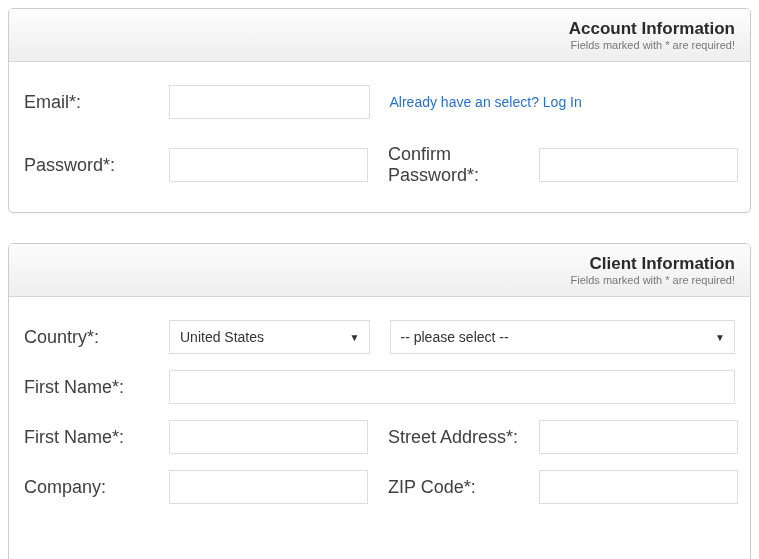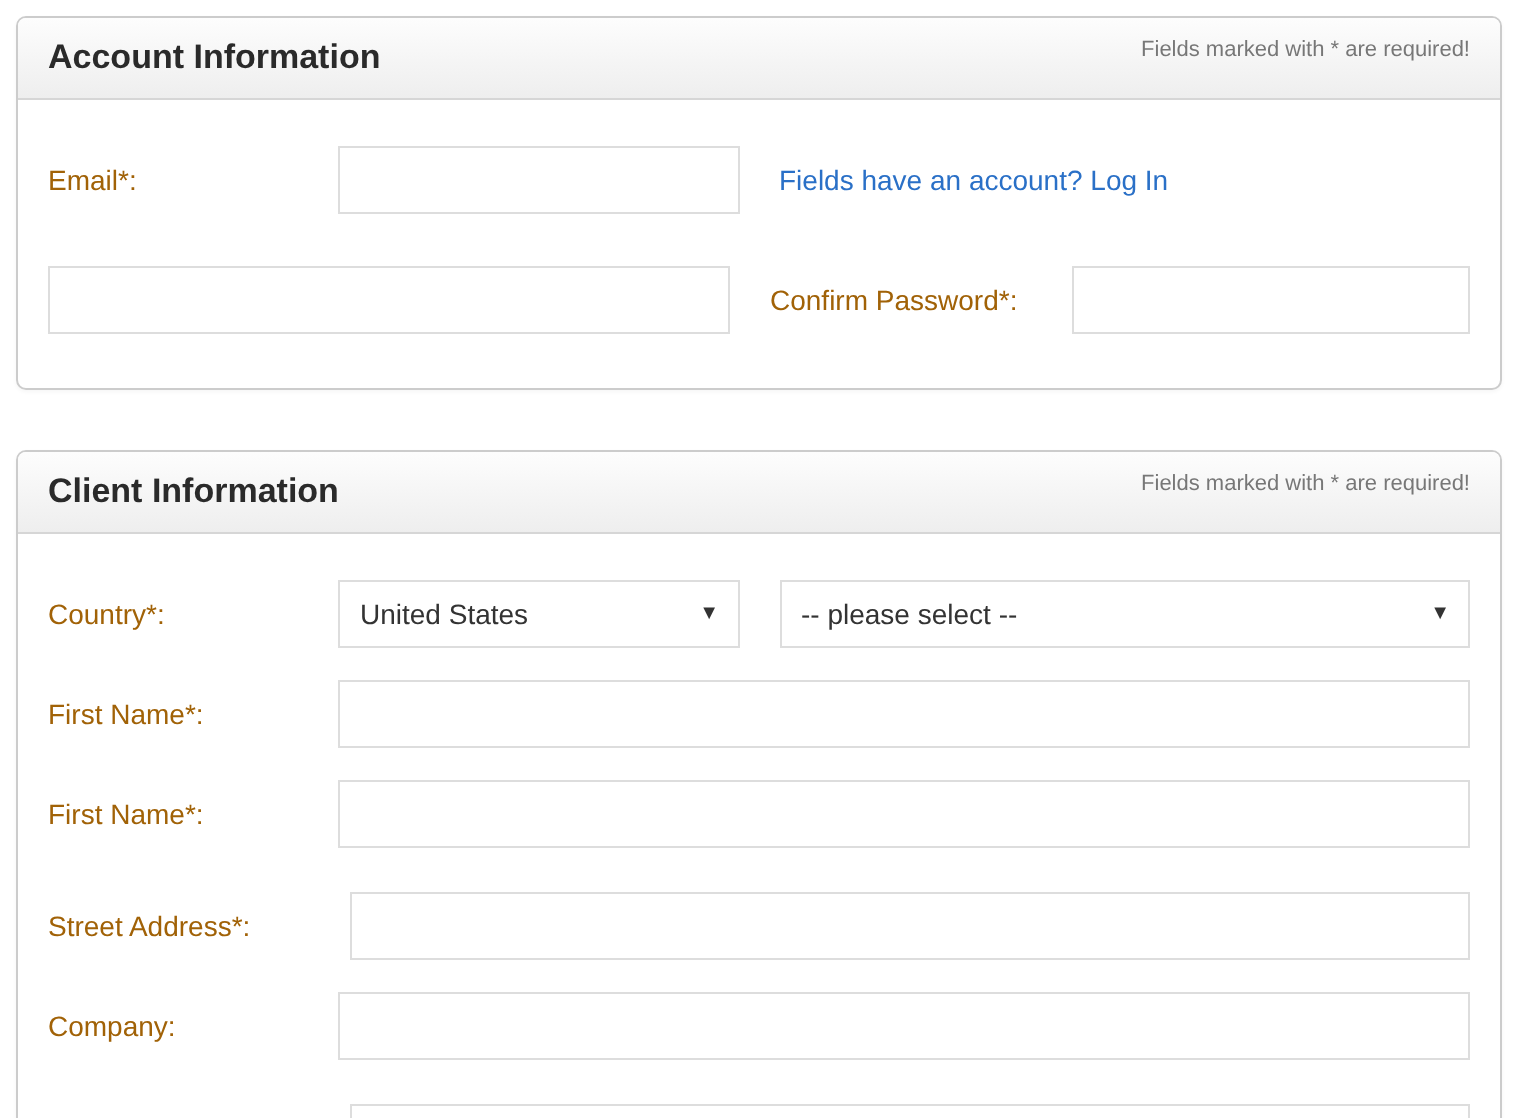--- a/index.html
+++ b/index.html
@@ -19,21 +19,22 @@
       margin-bottom: 30px;
       overflow: hidden;
       box-shadow: 0 1px 2px rgba(0,0,0,0.04);
     }
     .panel-header {
       background: linear-gradient(to bottom, #fdfdfd, #eeeeee);
       border-bottom: 1px solid #d6d6d6;
       padding: 10px 15px;
       display: flex;
       justify-content: space-between;
-      align-items: flex-start;
+      align-items: flex-end;
+      flex-direction: column;
     }
     .panel-title {
       font-size: 17px;
       font-weight: 700;
       color: #2a2a2a;
     }
     .panel-note {
       font-size: 11px;
       color: #777777;
     }
@@ -48,22 +49,22 @@
       margin-top: 24px;
     }
     .col {
       flex: 1;
       display: flex;
       align-items: center;
       min-height: 36px;
     }
     .col .label {
       width: 145px;
-      font-size: 14px;
-      color: #a16207;
+      font-size: 18px;
+      color: #404040;
     }
     .col .label.wide {
       width: 151px;
     }
     .field-input {
       flex: 1;
       height: 34px;
       border: 1px solid #dddddd;
       padding: 4px 8px;
       font-size: 14px;
@@ -71,21 +72,20 @@
       color: #333;
       background: #fff;
     }
     .col a {
       color: #2a70c7;
       text-decoration: none;
       font-size: 14px;
     }
     .grid-rows .row + .row {
       margin-top: 14px;
-      flex-direction: column;
     }
     .select-wrap {
       position: relative;
       flex: 1;
       display: flex;
     }
     .select-wrap select {
       appearance: none;
       -webkit-appearance: none;
       width: 100%;
@@ -115,25 +115,26 @@
     <div class="panel-title">Account Information</div>
     <div class="panel-note">Fields marked with * are required!</div>
   </div>
   <div class="panel-body">
     <div class="row">
       <div class="col">
         <div class="label">Email*:</div>
         <input class="field-input" type="text" value="" style="">
       </div>
       <div class="col">
-        <a href="#">Fields have an account? Log In</a>
+        <a href="#">Already have an select? Log In</a>
       </div>
     </div>
     <div class="row">
       <div class="col">
+        <div class="label">Password*:</div>
         <input class="field-input" type="password" value="" style="">
       </div>
       <div class="col">
         <div class="label wide">Confirm Password*:</div>
         <input class="field-input" type="password" value="" style="">
       </div>
     </div>
   </div>
 </div>
 

